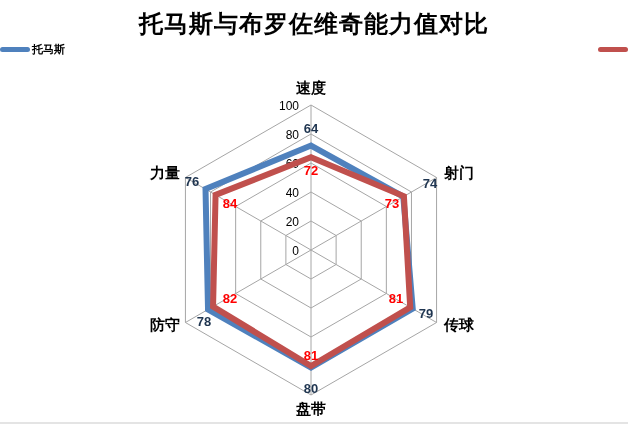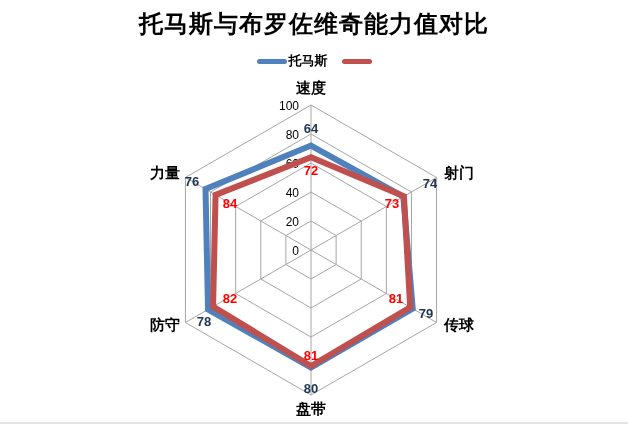--- a/index.html
+++ b/index.html
@@ -1,18 +1,18 @@
 <!DOCTYPE html>
 <html><head>
 <meta charset="utf-8">
 <style>
   html, body { margin:0; padding:0; background:#ffffff; }
   body { width:628px; height:425px; position:relative; overflow:hidden; font-family:"DejaVu Sans", sans-serif; }
   .title { position:absolute; left:0; top:8px; width:628px; text-align:center; font-size:24px; font-weight:bold; color:#000; letter-spacing:1px; }
-  .legend { position:absolute; top:52px; left:0; width:628px; display:flex; justify-content:center; align-items:center; gap:14px; font-size:13px; font-weight:bold; color:#000; }
+  .legend { position:absolute; top:42px; left:0; width:628px; display:flex; justify-content:space-between; align-items:center; gap:14px; font-size:11px; font-weight:bold; color:#000; }
   .legend-item { display:flex; align-items:center; gap:2px; }
   .swatch { width:30px; height:5px; border-radius:3px; display:inline-block; }
   svg.chart { position:absolute; left:0; top:0; }
   .bottom-rule { position:absolute; left:0; top:422px; width:628px; height:2px; background:#e4e4e4; }
 </style>
 </head>
 <body>
 
 <div class="title">托马斯与布罗佐维奇能力值对比</div>
 

